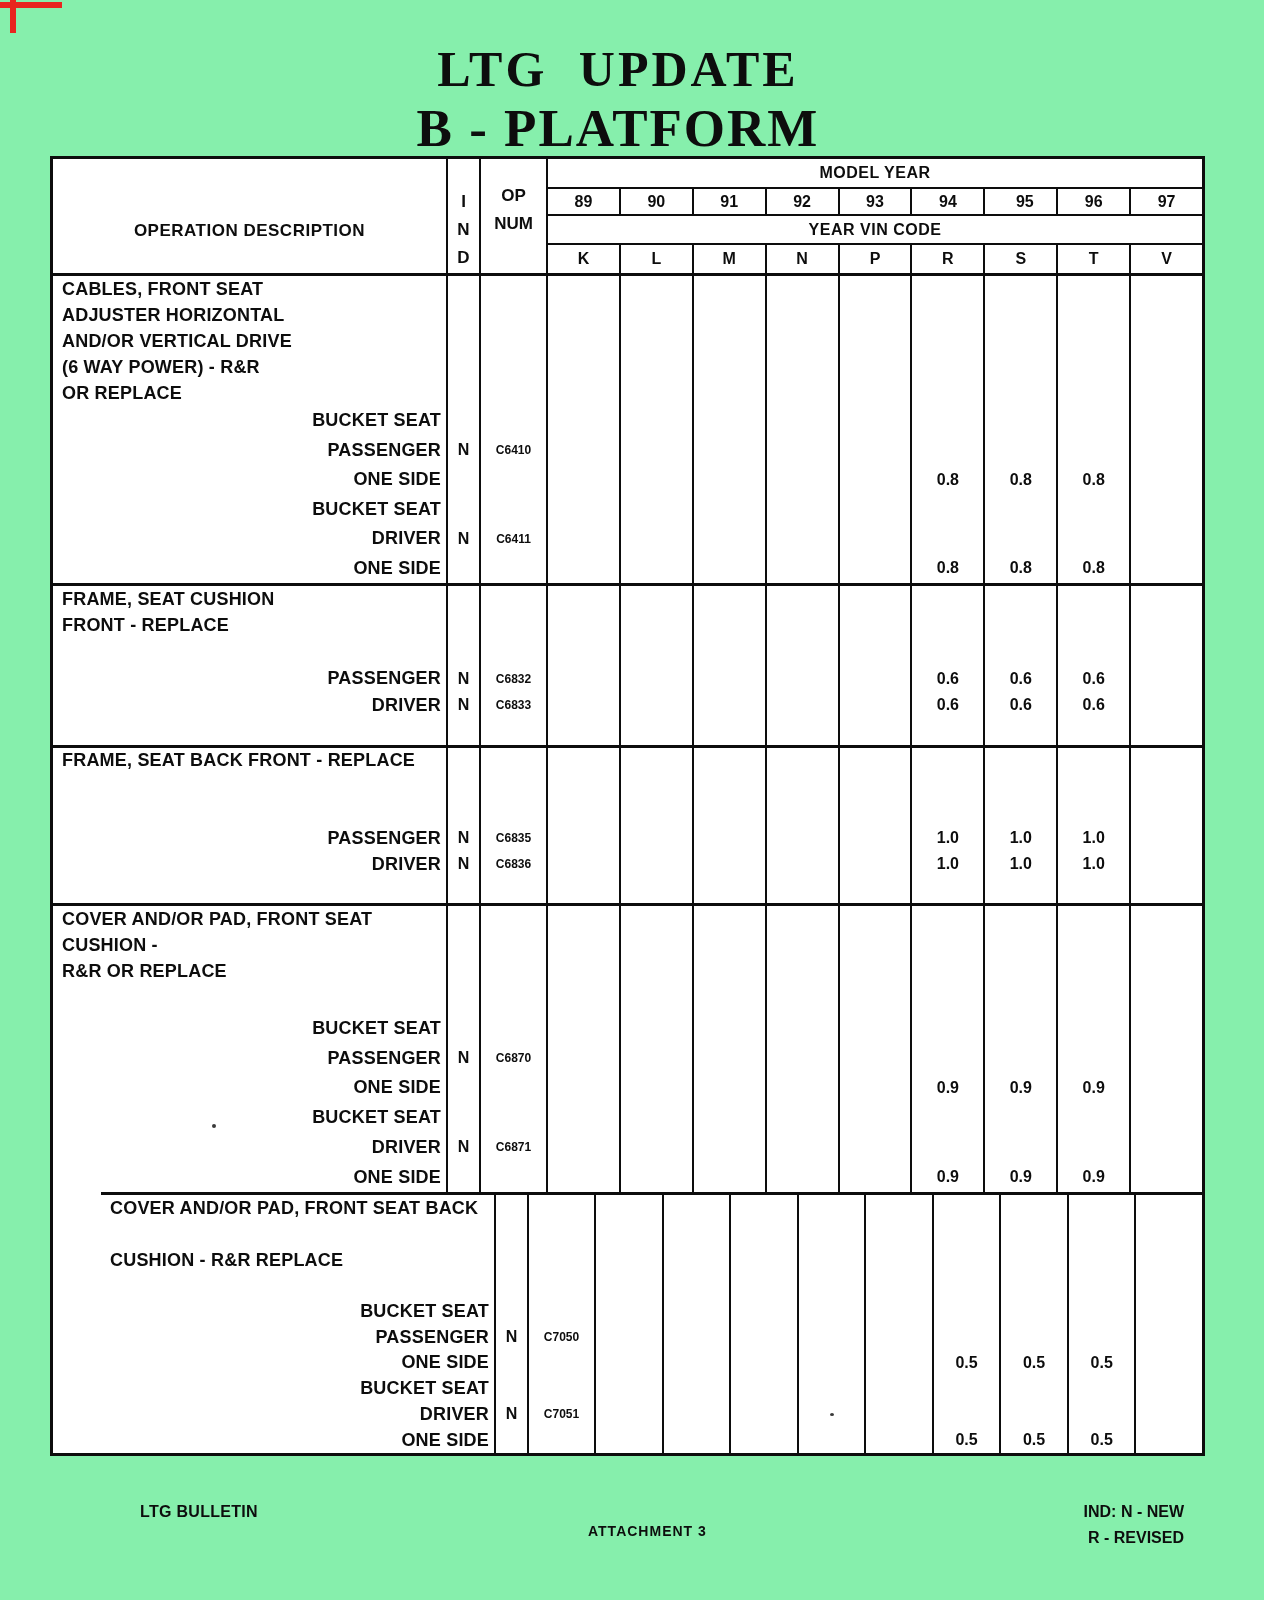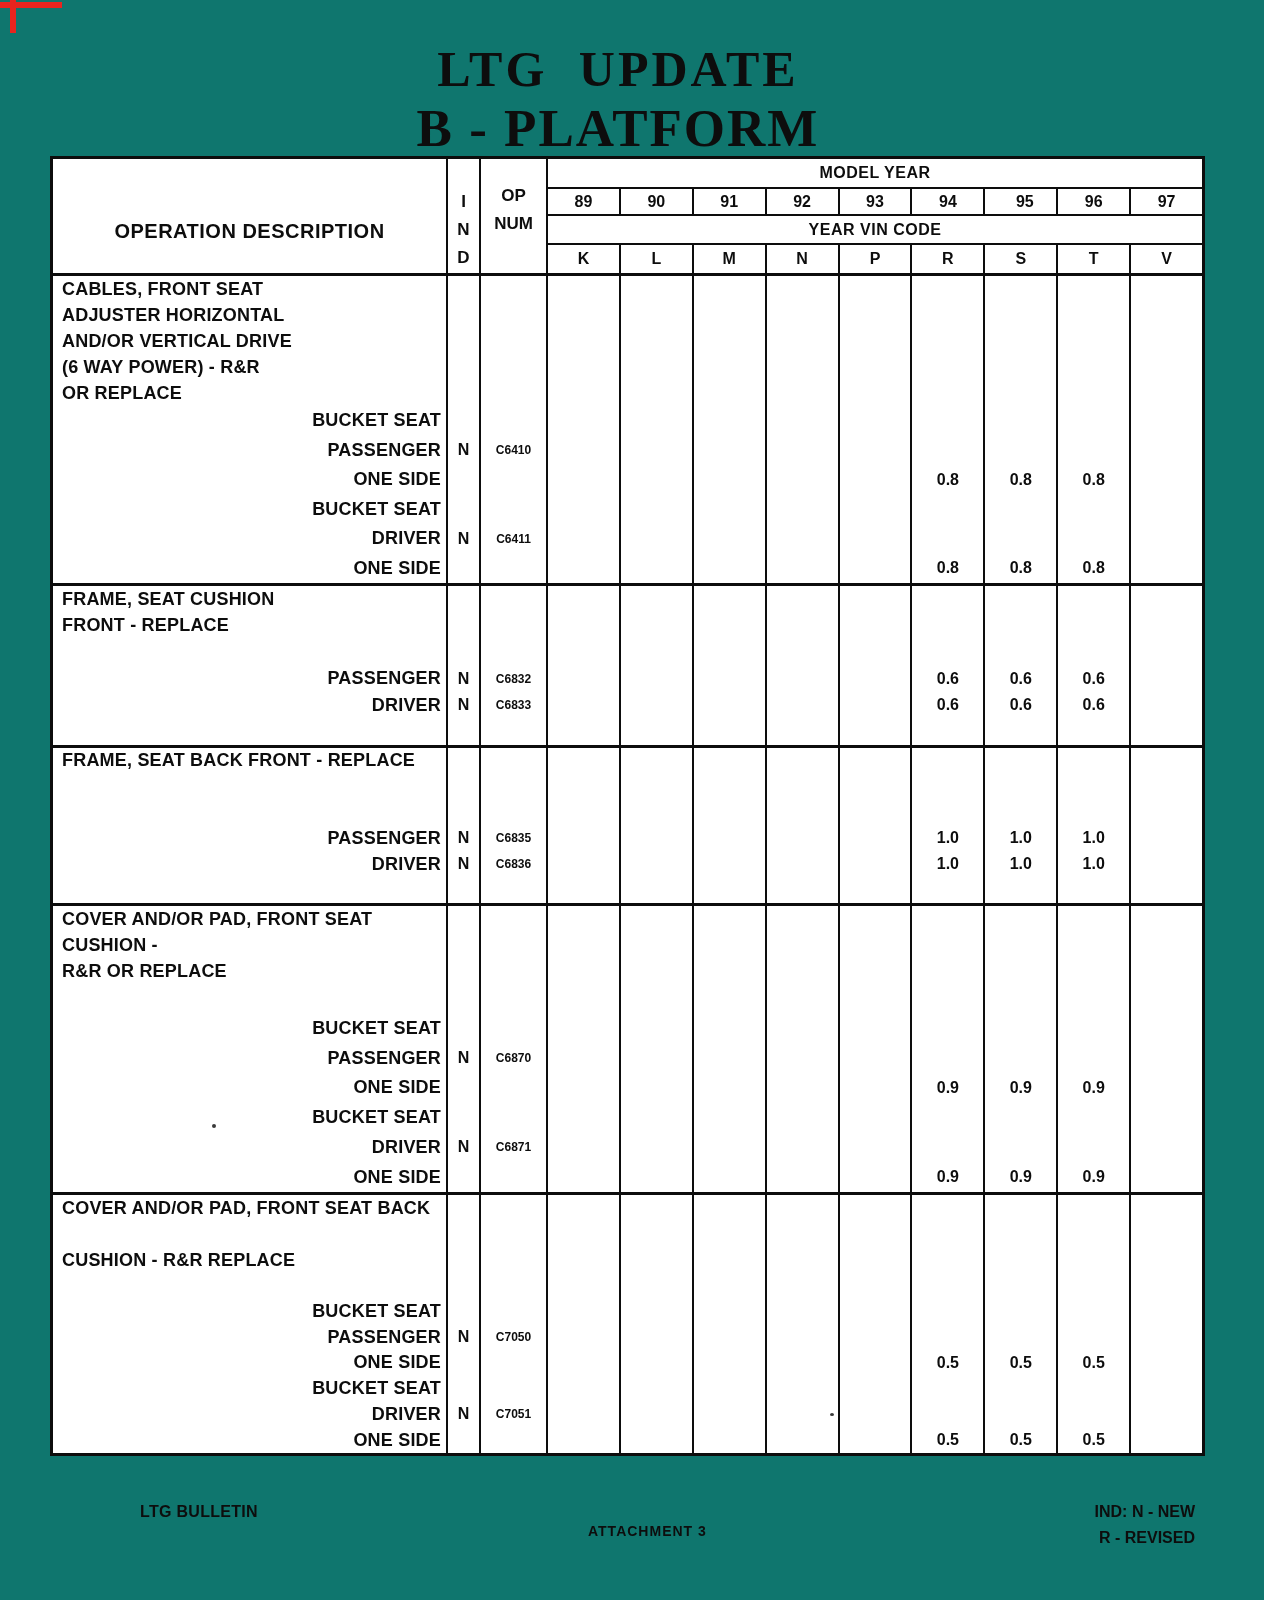--- a/index.html
+++ b/index.html
@@ -1,17 +1,17 @@
 <!DOCTYPE html>
 <html style="--ink: #0d0d0d;"><head>
 <meta charset="utf-8">
 <style>
   :root{ --ink:#0d0d0d; }
   html,body{margin:0;padding:0;background:#fff;}
-  .page{position:relative;width:1264px;height:1600px;background:#0f766e;
+  .page{position:relative;width:1264px;height:1600px;background:#86efac;
         font-family:"Liberation Sans", sans-serif;color:var(--ink);overflow:hidden;}
 
   
   .corner-mark-v{position:absolute;left:10px;top:0;width:6px;height:33px;}
   .corner-mark-h{position:absolute;left:0;top:2px;width:62px;height:6px;}
 
   
   .title1{position:absolute;top:40px;left:-14px;width:100%;text-align:center;
           font-family:"Liberation Serif", serif;font-weight:bold;font-size:50px;
           letter-spacing:3px;word-spacing:16px;}
@@ -24,39 +24,39 @@
              border:3px solid var(--ink);box-sizing:border-box;background:#fff;}
   .grid{display:grid;grid-template-columns:393px 33px 67px repeat(9,1fr);box-sizing:border-box;}
   .hdr{grid-template-rows:30px 27px 29px 28px;height:114px;}
   .sec{border-top:3px solid var(--ink);}
 
   .hcell,.cell{display:flex;align-items:center;box-sizing:border-box;
                font-weight:bold;overflow:visible;white-space:nowrap;}
   .bl{border-left:2px solid var(--ink);}
   .bb{border-bottom:2px solid var(--ink);}
 
-  .desc-h{justify-content:center;font-size:20px;letter-spacing:.5px;padding-top:30px;}
+  .desc-h{justify-content:center;font-size:17px;letter-spacing:.5px;padding-top:30px;}
   .ind-h{flex-direction:column;justify-content:flex-end;padding-bottom:1px;
          font-size:17px;line-height:28px;align-items:center;}
   .opnum-h{flex-direction:column;justify-content:flex-end;padding-bottom:35px;
            font-size:17px;line-height:28px;align-items:center;}
   .band{justify-content:center;font-size:16px;letter-spacing:.5px;}
   .yr,.vin{justify-content:center;font-size:16px;text-align:center;}
 
   .dl{justify-content:flex-start;padding-left:9px;font-size:18px;letter-spacing:.2px;}
   .sl{justify-content:flex-end;padding-right:5px;font-size:18px;letter-spacing:.2px;}
   .ctr{justify-content:center;}
   .ind{font-size:16px;}
   .op{font-size:12px;}
   .val{font-size:16px;}
 
   
   .footer-left{position:absolute;left:140px;top:1503px;font-size:16px;font-weight:bold;letter-spacing:.3px;}
   .footer-center{position:absolute;left:588px;top:1523px;font-size:14px;font-weight:bold;letter-spacing:1px;}
-  .footer-right{position:absolute;right:69px;top:1499px;text-align:right;
+  .footer-right{position:absolute;right:80px;top:1499px;text-align:right;
                 font-size:16px;font-weight:bold;line-height:26px;}
 
   
   .speck{position:absolute;background:#3a3a3a;border-radius:50%;}
   .s1{left:212px;top:1124px;width:4px;height:4px;}
   .s2{left:830px;top:1413px;width:4px;height:3px;}
 </style>
 </head>
 <body>
 
@@ -497,21 +497,21 @@
         <div class="cell bl ctr val"></div>
         <div class="cell bl ctr val"></div>
         <div class="cell bl ctr val"></div>
         <div class="cell bl ctr val"></div>
         <div class="cell bl ctr val"></div>
         <div class="cell bl ctr val">0.9</div>
         <div class="cell bl ctr val">0.9</div>
         <div class="cell bl ctr val">0.9</div>
         <div class="cell bl ctr val"></div>
       </div>
-      <div class="grid sec" style="height: 261px; grid-template-rows: 26px 26px 26px repeat(7, 1fr);">
+      <div class="grid sec" style="height: 261px; grid-template-rows: 26px 26px 26px repeat(7, 1fr); margin-left: 48px;">
         <div class="cell dl">COVER AND/OR PAD, FRONT SEAT BACK</div>
         <div class="cell bl ctr ind"></div>
         <div class="cell bl ctr op"></div>
         <div class="cell bl ctr val"></div>
         <div class="cell bl ctr val"></div>
         <div class="cell bl ctr val"></div>
         <div class="cell bl ctr val"></div>
         <div class="cell bl ctr val"></div>
         <div class="cell bl ctr val"></div>
         <div class="cell bl ctr val"></div>

